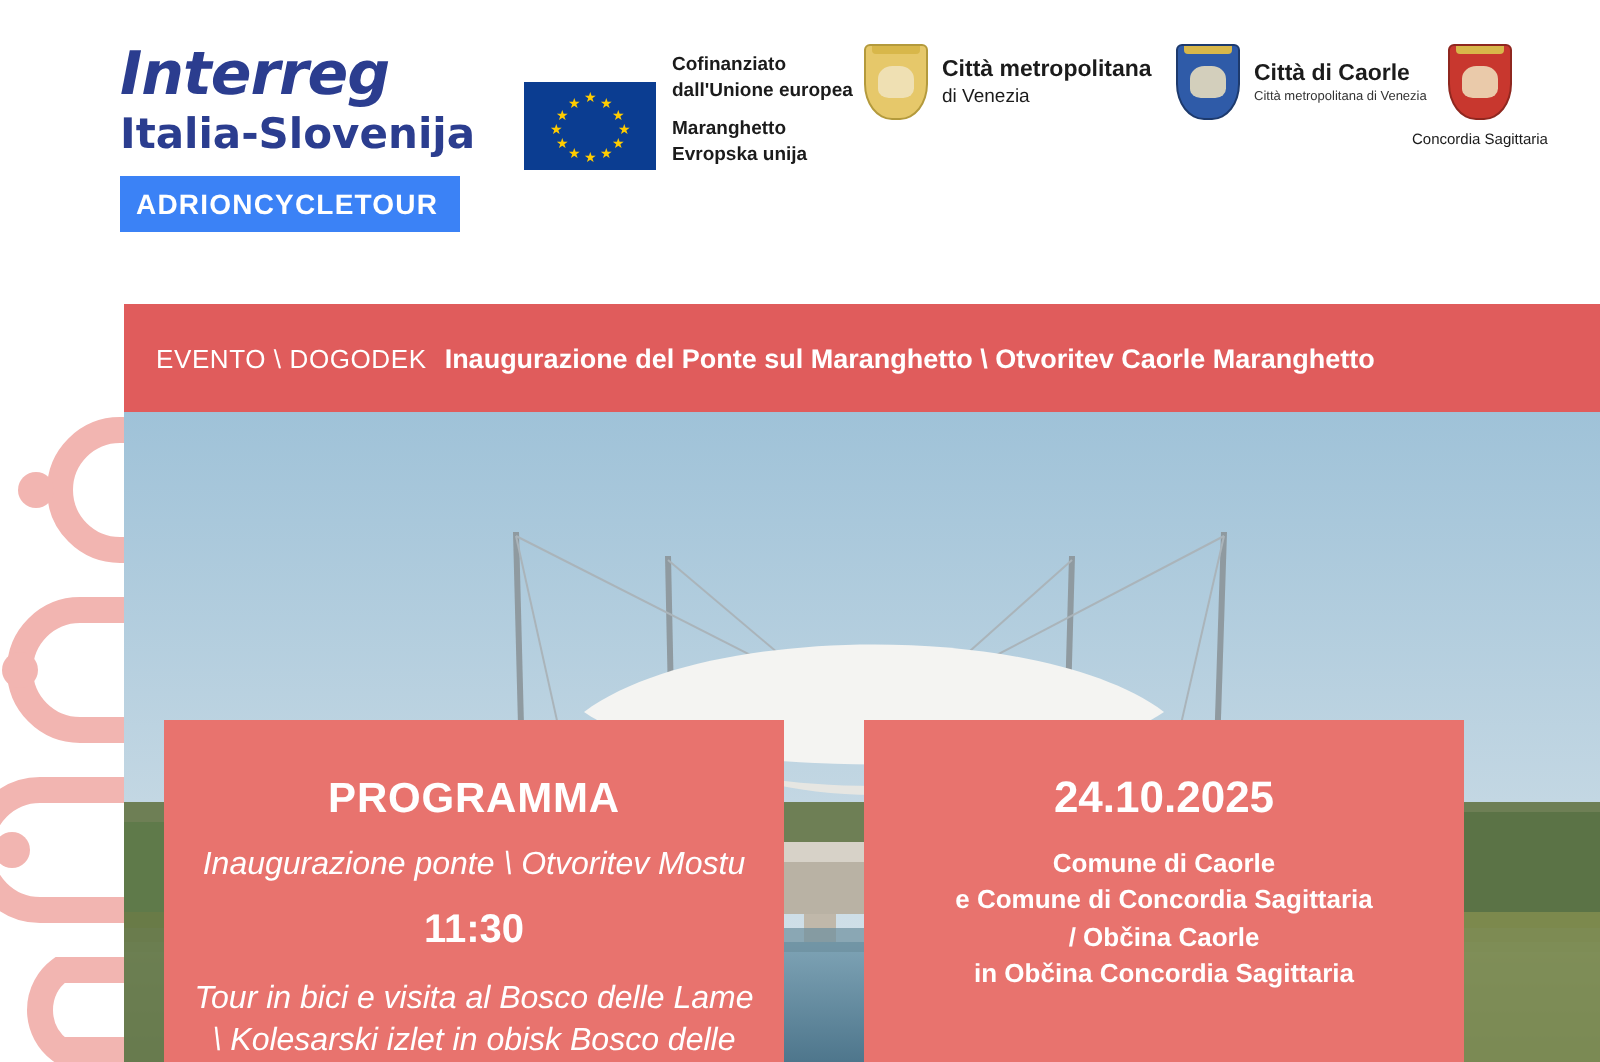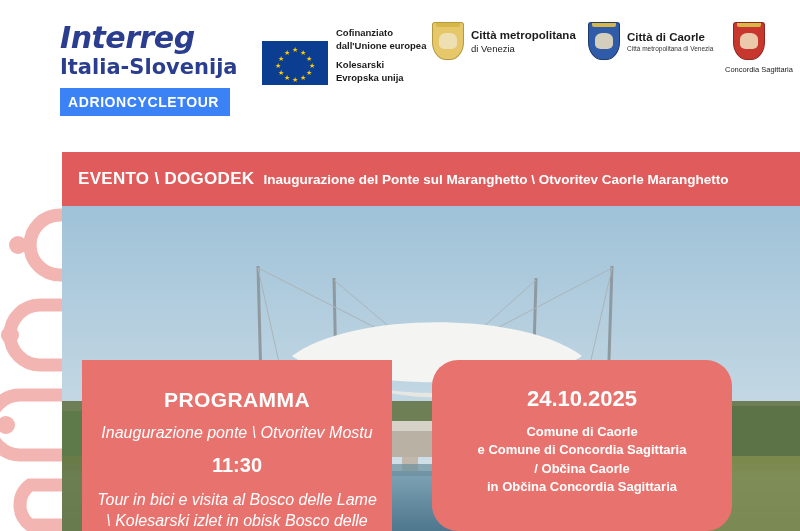--- a/index.html
+++ b/index.html
@@ -130,21 +130,21 @@
     opacity: .85;
   }
   .crest-label {
     font-size: 9.5px;
     color: #1b1b1b;
     line-height: 1.3;
     white-space: nowrap;
   }
   .crest-label .big { font-size: 11.5px; font-weight: bold; display:block; }
   .crest-label .small { font-size: 6.5px; display:block; color:#333; }
-  .crest-label.centered { text-align: center; font-size: 7.5px; line-height: 1.25; margin-left: 19px; }
+  .crest-label.centered { text-align: center; font-size: 7.5px; line-height: 1.25; }
 
   
   .deco {
     position: absolute;
     left: 0;
     top: 185px;
     width: 130px;
     height: 346px;
     overflow: hidden;
     z-index: 1;
@@ -167,22 +167,22 @@
     width: 738px;
     height: 54px;
     background: #e05c5c;
     color: #ffffff;
     display: flex;
     align-items: center;
     padding-left: 16px;
     box-sizing: border-box;
   }
   .event-bar .lead {
-    font-size: 17px;
-    font-weight: bold;
+    font-size: 13px;
+    font-weight: normal;
     letter-spacing: 0.3px;
     white-space: nowrap;
   }
   .event-bar .rest {
     font-size: 13.5px;
     font-weight: bold;
     margin-left: 9px;
     white-space: nowrap;
   }
 
@@ -211,21 +211,20 @@
     left: 20px;
     top: 208px;
     width: 310px;
     height: 171px;
   }
   .card-right {
     left: 370px;
     top: 208px;
     width: 300px;
     height: 171px;
-    border-radius: 26px;
   }
   .card h2 {
     margin: 6px 0 10px 0;
     font-size: 21px;
     font-weight: bold;
     letter-spacing: 0.4px;
   }
   .card .italic {
     font-style: italic;
     font-size: 16px;
@@ -279,21 +278,21 @@
       <span class="eu-star" style="left:22px; top:33px;">★</span>
       <span class="eu-star" style="left:16px; top:28px;">★</span>
       <span class="eu-star" style="left:13px; top:21px;">★</span>
       <span class="eu-star" style="left:16px; top:14px;">★</span>
       <span class="eu-star" style="left:22px; top:8px;">★</span>
     </div>
     <div class="eu-text">
       <div>Cofinanziato</div>
       <div>dall'Unione europea</div>
       <div style="height:5px"></div>
-      <div>Kolesarski</div>
+      <div>Maranghetto</div>
       <div>Evropska unija</div>
     </div>
   </div>
 
   <div class="crest" style="left:432px;">
     <div class="crest-img">
       <div class="crest-shield gold">
           <div class="crest-crown"></div>
           <div class="crest-lion"></div>
         </div>

